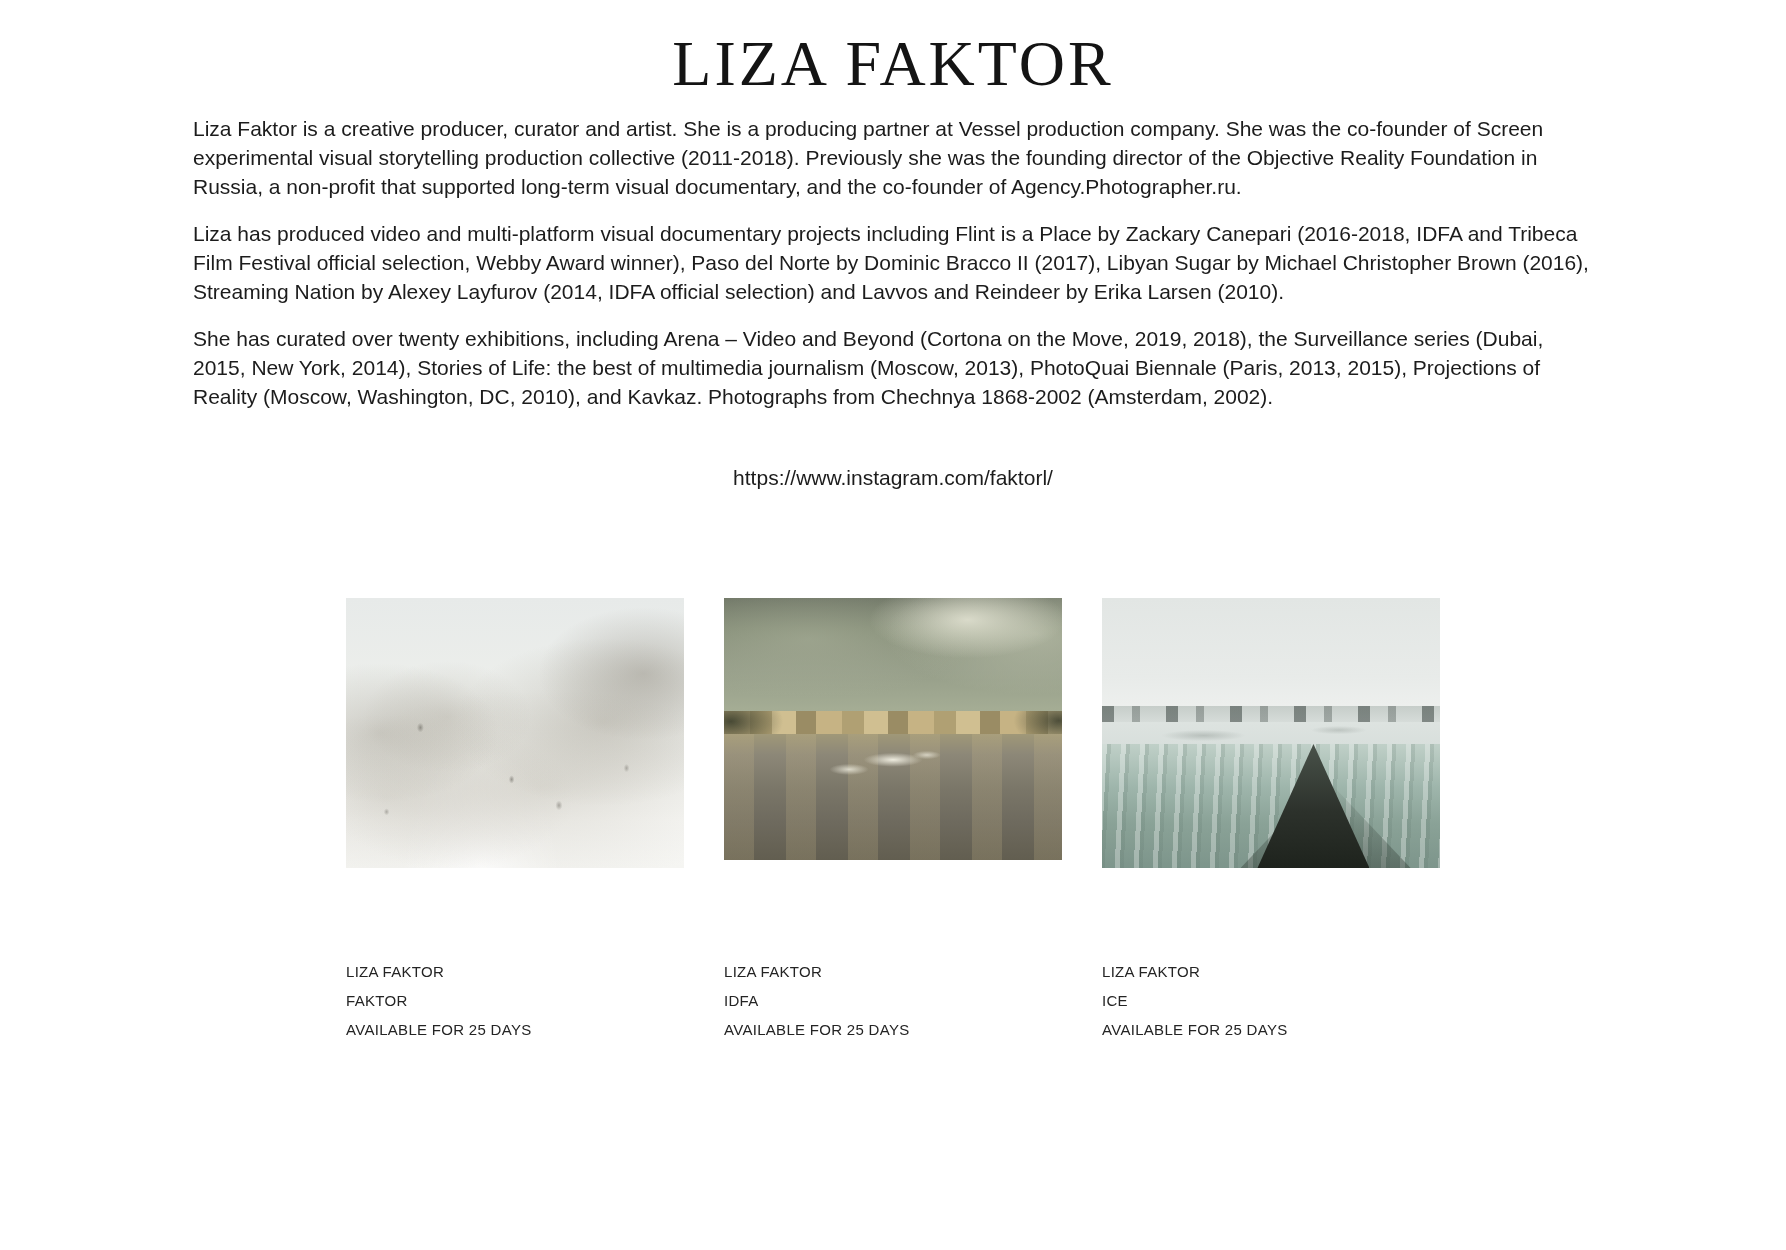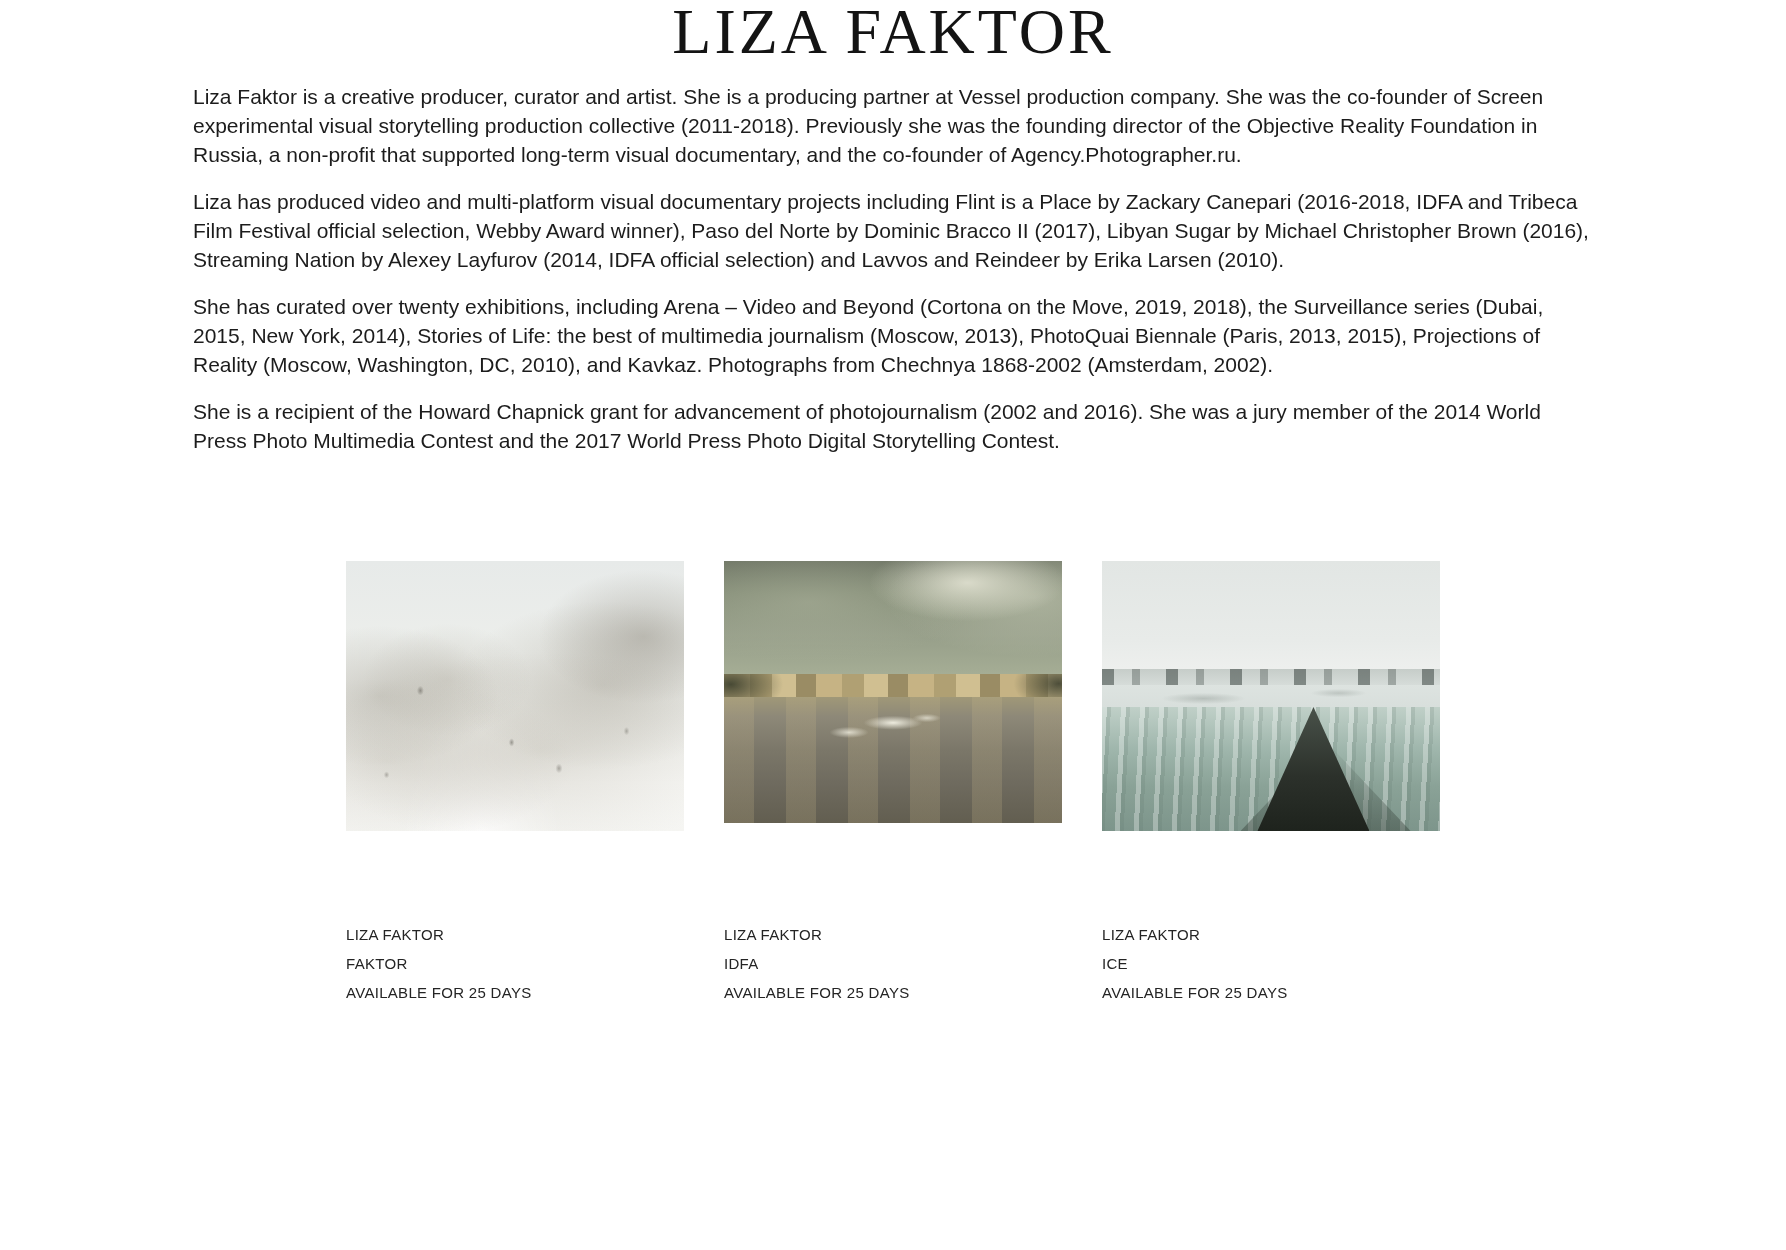--- a/index.html
+++ b/index.html
@@ -5,20 +5,21 @@
   html, body { margin: 0; padding: 0; background: #ffffff; }
   .page {
     position: relative;
     width: 1786px;
     height: 1250px;
     margin: 0 auto;
     background: #ffffff;
     font-family: "Liberation Sans", sans-serif;
     color: #1c1c1c;
     overflow: hidden;
+    padding-top: 32px;
     box-sizing: border-box;
     border-radius: 26px;
   }
   .page-title {
     margin: 0 0 18px 0;
     text-align: center;
     font-family: "Liberation Serif", serif;
     font-weight: 400;
     font-size: 64px;
     line-height: 64px;
@@ -178,23 +179,25 @@
 <body>
 
 <div class="page">
 
   <h1 class="page-title">LIZA FAKTOR</h1>
 
   <section class="bio">
     <p>Liza Faktor is a creative producer, curator and artist. She is a producing partner at Vessel production company. She was the co-founder of Screen experimental visual storytelling production collective (2011-2018). Previously she was the founding director of the Objective Reality Foundation in Russia, a non-profit that supported long-term visual documentary, and the co-founder of Agency.Photographer.ru.</p>
     <p>Liza has produced video and multi-platform visual documentary projects including Flint is a Place by Zackary Canepari (2016-2018, IDFA and Tribeca Film Festival official selection, Webby Award winner), Paso del Norte by Dominic Bracco II (2017), Libyan Sugar by Michael Christopher Brown (2016), Streaming Nation by Alexey Layfurov (2014, IDFA official selection) and Lavvos and Reindeer by Erika Larsen (2010).</p>
     <p>She has curated over twenty exhibitions, including Arena – Video and Beyond (Cortona on the Move, 2019, 2018), the Surveillance series (Dubai, 2015, New York, 2014), Stories of Life: the best of multimedia journalism (Moscow, 2013), PhotoQuai Biennale (Paris, 2013, 2015), Projections of Reality (Moscow, Washington, DC, 2010), and Kavkaz. Photographs from Chechnya 1868-2002 (Amsterdam, 2002).</p>
-    <p>She is a recipient of the Howard Chapnick grant for advancement of photojournalism (2002 and 2016). She was a jury member of the 2014 World Press Photo Multimedia Contest and the 2017 World Press Photo Digital Storytelling Contest.</p>
   </section>
 
+  <div class="insta-row">
+    <a class="insta-link">https://www.instagram.com/faktorl/</a>
+  </div>
 
   <div class="gallery">
 
     <figure class="card">
       <div class="photo h270">
         <div class="winter-base"></div>
         <div class="winter-speckle"></div>
       </div>
       <figcaption class="caption">
         <div>LIZA FAKTOR</div>

